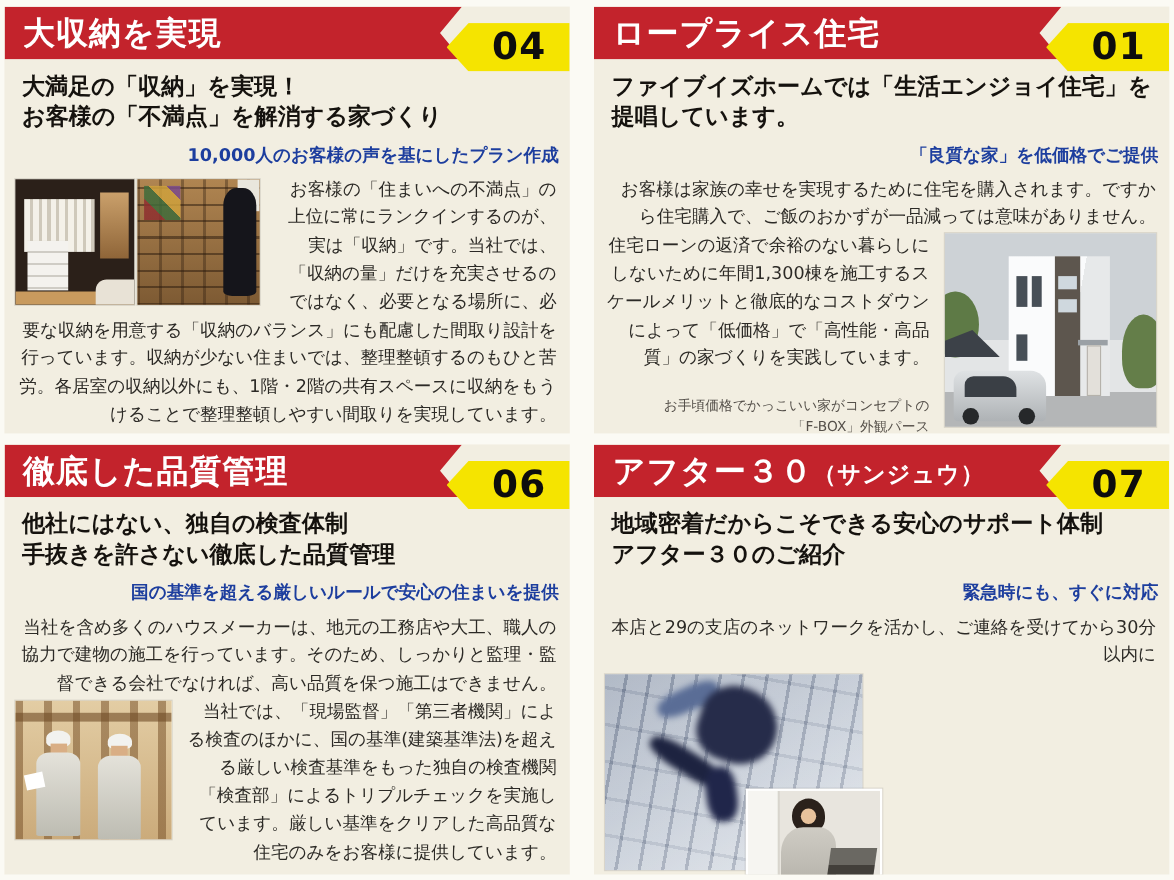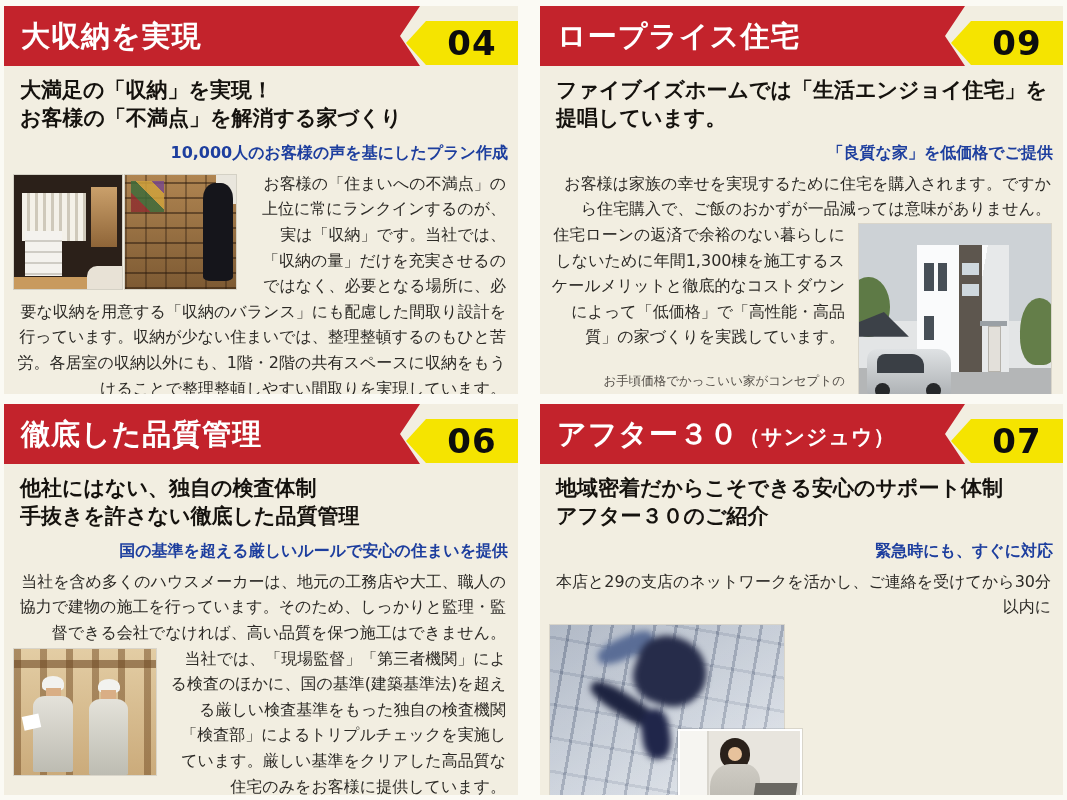--- a/index.html
+++ b/index.html
@@ -17,21 +17,21 @@
     width:1067px;height:800px;
     padding:6px 4px 5px;
     display:grid;
     grid-template-columns:514px 523px;
     grid-template-rows:388px 391px;
     column-gap:22px;row-gap:10px;
   }
   .panel{background:var(--panel);position:relative;overflow:hidden;}
 
   
-  .hdr{position:relative;height:60px;}
+  .hdr{position:relative;height:48px;}
   .hdr-red{
     position:absolute;left:0;top:0;bottom:0;right:98px;
     background:var(--red);
     clip-path:polygon(0 0,100% 0,calc(100% - 20px) 50%,100% 100%,0 100%);
     display:flex;align-items:center;padding-left:17px;
   }
   .hdr-title{margin:0;color:#fff;font-size:29px;font-weight:bold;letter-spacing:1px;line-height:1;white-space:nowrap;}
   .hdr-title-small{font-size:21px;font-weight:bold;}
   .numtag{
     position:absolute;top:15px;right:0;width:112px;height:44px;
@@ -178,21 +178,21 @@
       </div>
       <p>お客様の「住まいへの不満点」の上位に常にランクインするのが、実は「収納」です。当社では、「収納の量」だけを充実させるのではなく、必要となる場所に、必要な収納を用意する「収納のバランス」にも配慮した間取り設計を行っています。収納が少ない住まいでは、整理整頓するのもひと苦労。各居室の収納以外にも、1階・2階の共有スペースに収納をもうけることで整理整頓しやすい間取りを実現しています。</p>
     </div>
   </section>
 
   <section class="panel">
     <header class="hdr">
       <div class="hdr-red">
         <h2 class="hdr-title"><span>ロープライス住宅</span><span class="hdr-title-small"></span></h2>
       </div>
-      <div class="numtag">09</div>
+      <div class="numtag">01</div>
     </header>
     <div class="subtitle">ファイブイズホームでは「生活エンジョイ住宅」を
 提唱しています。</div>
     <div class="tagline">「良質な家」を低価格でご提供</div>
     <div class="content">
       <p>お客様は家族の幸せを実現するために住宅を購入されます。ですから住宅購入で、ご飯のおかずが一品減っては意味がありません。</p>
       <div class="photo photo-house">
         <div class="hp-treeL"></div>
           <div class="hp-roof"></div>
           <div class="hp-house"></div>

